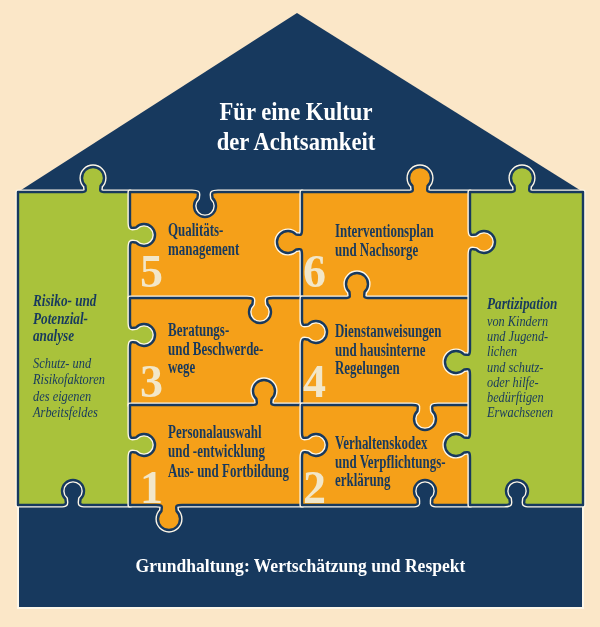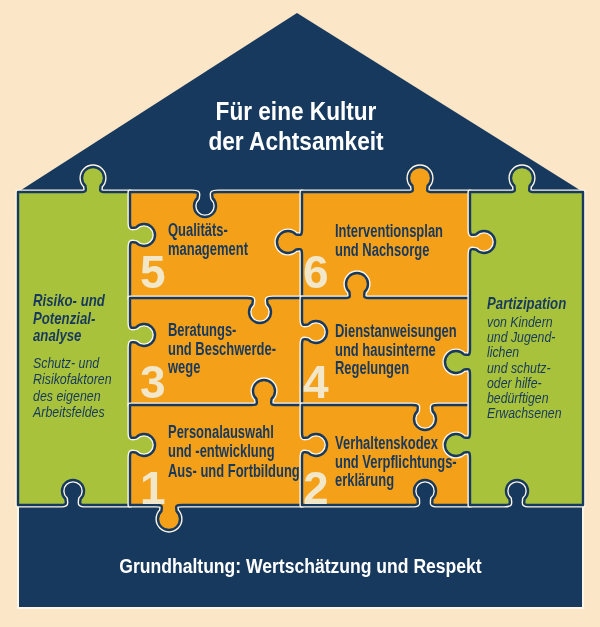--- a/index.html
+++ b/index.html
@@ -1,19 +1,19 @@
 <!DOCTYPE html>
 <html style="--bg: #fbe7c8; --navy: #17395e; --number: #f2e7c9; --white: #ffffff;"><head>
 <meta charset="utf-8">
 <style>
   html,body{margin:0;padding:0;}
   body{background:var(--bg,#fbe7c8);}
   .stage{
     position:relative;width:600px;height:627px;background:var(--bg,#fbe7c8);
-    overflow:hidden;font-family:Liberation Sans, sans-serif;
+    overflow:hidden;font-family:Liberation Serif, serif;
   }
   .stage svg{position:absolute;left:0;top:0;}
   .abs{position:absolute;}
   .roof-title{
     left:146px;top:97px;width:300px;text-align:center;
     font-weight:bold;font-size:26px;line-height:29.5px;color:var(--white,#fff);
     transform:scaleX(.87);transform-origin:50% 0;white-space:nowrap;
   }
   .base-label{
     left:18px;top:554px;width:565px;text-align:center;

